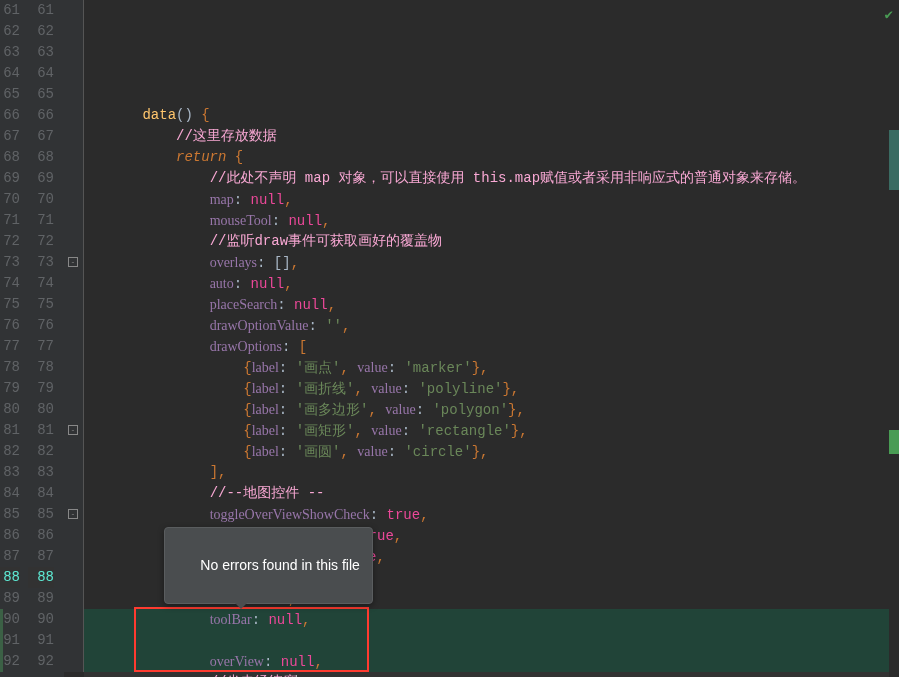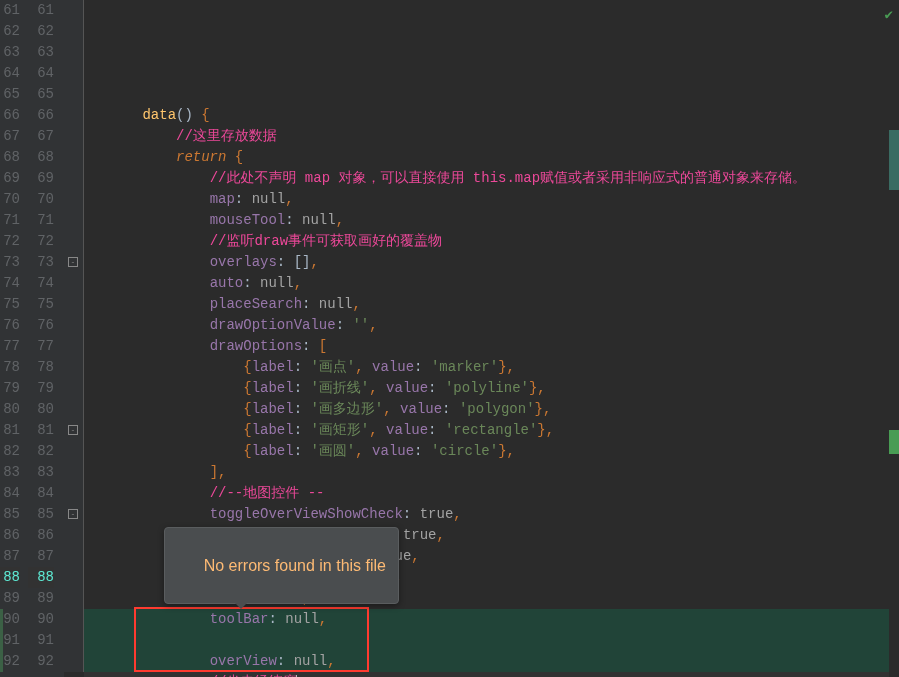--- a/index.html
+++ b/index.html
@@ -57,24 +57,24 @@
     flex: 1;
     position: relative;
     line-height: 21px;
     white-space: pre;
     background: #2b2b2b;
   }
   .code-line { height: 21px; padding-left: 8px; }
   .current-gutter { background: #323232; color: #5eead4; }
   .changed-line-left { border-left: 3px solid #3b6045; }
   .tok-k  { color: #cc7832; font-style: italic; }       
-  .tok-p  { color: #9876aa; }       
-  .tok-n  { color: #a3a3a3; }       
+  .tok-p  { color: #9876aa; font-family: Liberation Serif, serif; }       
+  .tok-n  { color: #ec4899; }       
   .tok-s  { color: #6a8759; }       
-  .tok-c  { color: #ec4899; }       
+  .tok-c  { color: #f9a8d4; }       
   .tok-o  { color: #cc7832; }       
   .tok-w  { color: #a9b7c6; }       
   .tok-fn { color: #ffc66d; }       
   .caret-line { background: #323232; }
   .caret {
     display:inline-block;
     border-right:1px solid #bbb;
     height:15px;
     vertical-align:middle;
   }
@@ -87,23 +87,23 @@
   .red-box {
     position: absolute;
     border: 2px solid #ff3b30;
     pointer-events: none;
     z-index: 5;
   }
   .tooltip {
     position: absolute;
     background: #4a4d4f;
     border: 1px solid #5a5d5f;
-    color: #fdba74;
+    color: #ffffff;
     font-family: sans-serif;
-    font-size: 16px;
+    font-size: 14px;
     padding: 6px 12px;
     border-radius: 4px;
     box-shadow: 0 2px 6px rgba(0,0,0,0.4);
     z-index: 10;
   }
   .tooltip::after {
     content: '';
     position: absolute;
     bottom: -6px;
     left: 70px;

